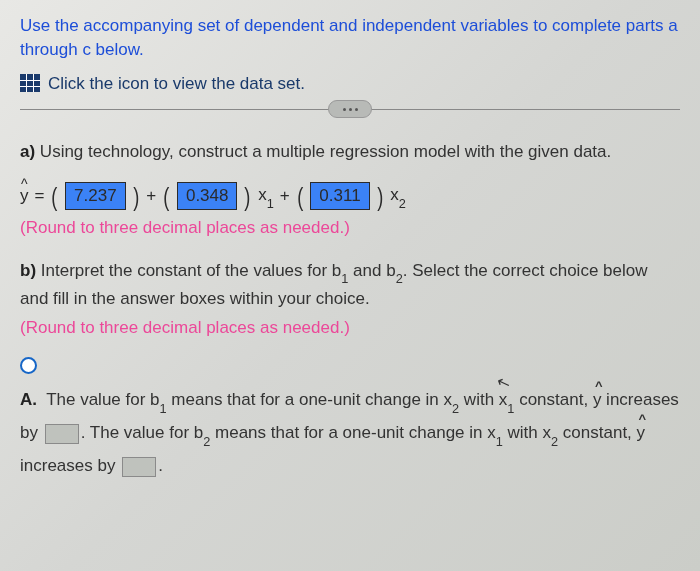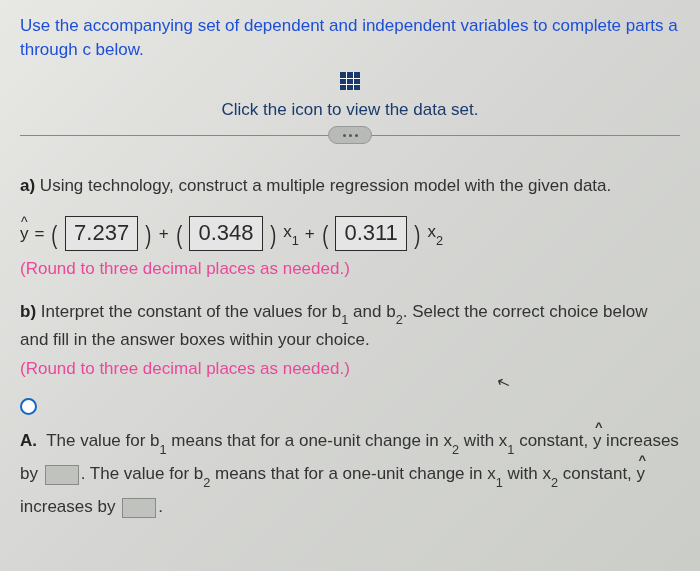--- a/index.html
+++ b/index.html
@@ -8,49 +8,49 @@
       height: 571px;
       font-family: Arial, Helvetica, sans-serif;
       font-size: 17px;
       color: #2b2b2b;
       background: linear-gradient(135deg, #e8e8e5 0%, #d5d6d3 50%, #cbcdc8 100%);
       padding: 14px 20px 0 20px;
       line-height: 1.4;
       position: relative;
     }
     .intro { margin-bottom: 10px; color: #1d4ed8; }
-    .link-row { display: flex; align-items: center; gap: 8px; margin-bottom: 14px; flex-direction: column; }
+    .link-row { display: flex; align-items: center; gap: 8px; margin-bottom: 14px; }
     .grid-icon {
       width: 20px; height: 18px; background: #1a3a6b;
       display: inline-block; position: relative;
       background-image:
         linear-gradient(#fff,#fff), linear-gradient(#fff,#fff),
         linear-gradient(#fff,#fff), linear-gradient(#fff,#fff);
       background-size: 1px 100%, 1px 100%, 100% 1px, 100% 1px;
       background-position: 6px 0, 13px 0, 0 6px, 0 12px;
       background-repeat: no-repeat;
     }
     .link-text { color: #1a3a6b; cursor: pointer; }
     .sep-line { border: none; border-top: 1.5px solid #888; margin: 6px 0 0 0; }
     .dots-row { display: flex; justify-content: center; margin: -10px 0 6px; }
     .dots {
       width: 44px; height: 18px; border-radius: 9px;
       background: #b8bab7; border: 1px solid #999;
       display: flex; align-items: center; justify-content: center;
       gap: 3px; cursor: pointer;
     }
     .dots span { width: 3px; height: 3px; background: #555; border-radius: 50%; }
-    .part-a { margin: 30px 0 18px; color: #333; }
+    .part-a { margin: 22px 0 18px; color: #333; }
     .part-a b { color: #222; font-weight: bold; }
     .equation { margin: 2px 0 6px; display: flex; align-items: center; gap: 6px; flex-wrap: wrap; }
     .yhat { position: relative; display: inline-block; }
     .yhat .hat { position: absolute; top: -9px; left: 1px; font-size: 14px; }
     .input-box {
-      border: 1.5px solid #2b2b2b; background: #e5e5e5;
-      padding: 1px 8px; font-family: inherit; font-size: 22px;
+      border: 1.5px solid #2b2b2b; background: #3b82f6;
+      padding: 1px 8px; font-family: inherit; font-size: 17px;
       display: inline-block; min-width: 50px; text-align: center;
     }
     .paren { font-size: 26px; font-weight: normal; line-height: 0.6; position: relative; top: 2px; display: inline-block; transform: scaleX(0.7); }
     .subtext { color: #ec4899; margin-bottom: 18px; }
     .part-b { color: #333; margin-bottom: 4px; line-height: 1.55; }
     .part-b b { color: #222; font-weight: bold; }
     .choice-row { display: flex; align-items: flex-start; gap: 10px; margin-top: 14px; flex-direction: column; }
     .radio {
       width: 17px; height: 17px; border-radius: 50%;
       border: 2px solid #1666c7; background: #fff; margin-top: 3px; flex: none; cursor: pointer;

